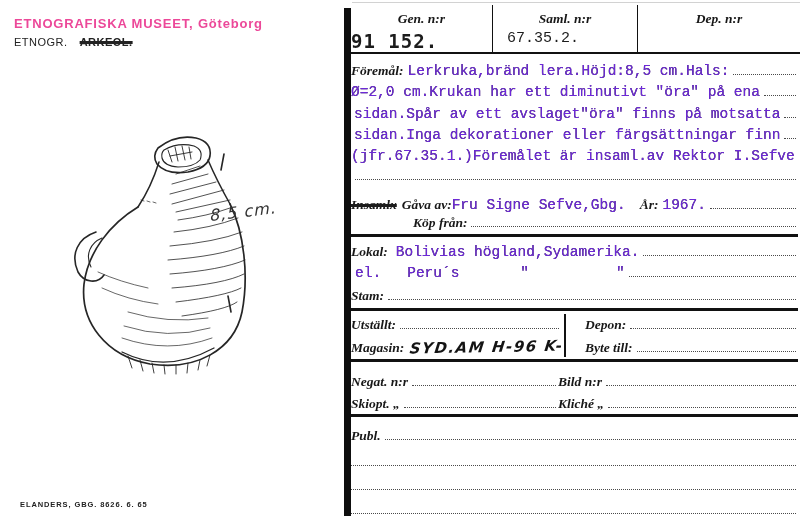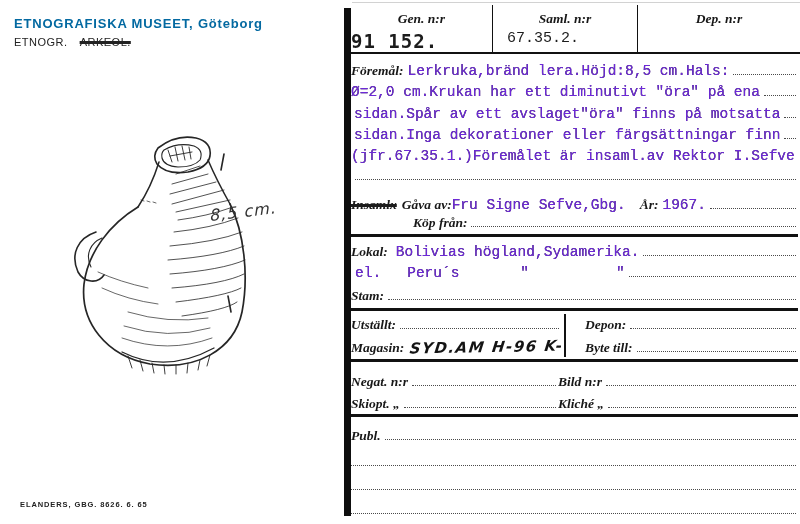--- a/index.html
+++ b/index.html
@@ -1,23 +1,23 @@
 <!DOCTYPE html>
 <html><head>
 <meta charset="utf-8">
 <style>
   html,body{margin:0;padding:0;background:#e8e8e8;}
   #stage{position:relative;width:800px;height:524px;background:#ffffff;overflow:hidden;
          color:#1c1c1c;font-family:"Liberation Serif",serif;}
   
   .museum-title{position:absolute;left:14px;top:16px;font-family:"Liberation Sans",sans-serif;
-        font-weight:bold;font-size:13px;letter-spacing:.8px;color:#0369a1;}
+        font-weight:bold;font-size:13px;letter-spacing:.8px;color:#ec4899;}
   .dept-line{position:absolute;left:14px;top:36px;font-family:"Liberation Sans",sans-serif;
         font-size:11px;letter-spacing:.5px;color:#222;}
-  .dept-struck{margin-left:12px;font-weight:normal;text-decoration:line-through;
+  .dept-struck{margin-left:12px;font-weight:bold;text-decoration:line-through;
         text-decoration-thickness:2.5px;}
   .sketch-wrap{position:absolute;left:58px;top:112px;width:215px;height:272px;}
   .sketch-caption{position:absolute;left:210px;top:202px;font-family:"DejaVu Sans",sans-serif;
         font-style:italic;font-size:16px;color:#333;transform:rotate(-7deg) skewX(-5deg);
         letter-spacing:1px;}
   .printer-mark{position:absolute;left:20px;top:500px;font-family:"Liberation Sans",sans-serif;
         font-size:7.5px;font-weight:bold;letter-spacing:.9px;color:#222;}
   
   .spine{position:absolute;left:344px;top:8px;width:7px;height:508px;background:#0e0e0e;}
   .card-topline{position:absolute;left:352px;top:2px;width:448px;height:1px;background:#d2d2d2;}

